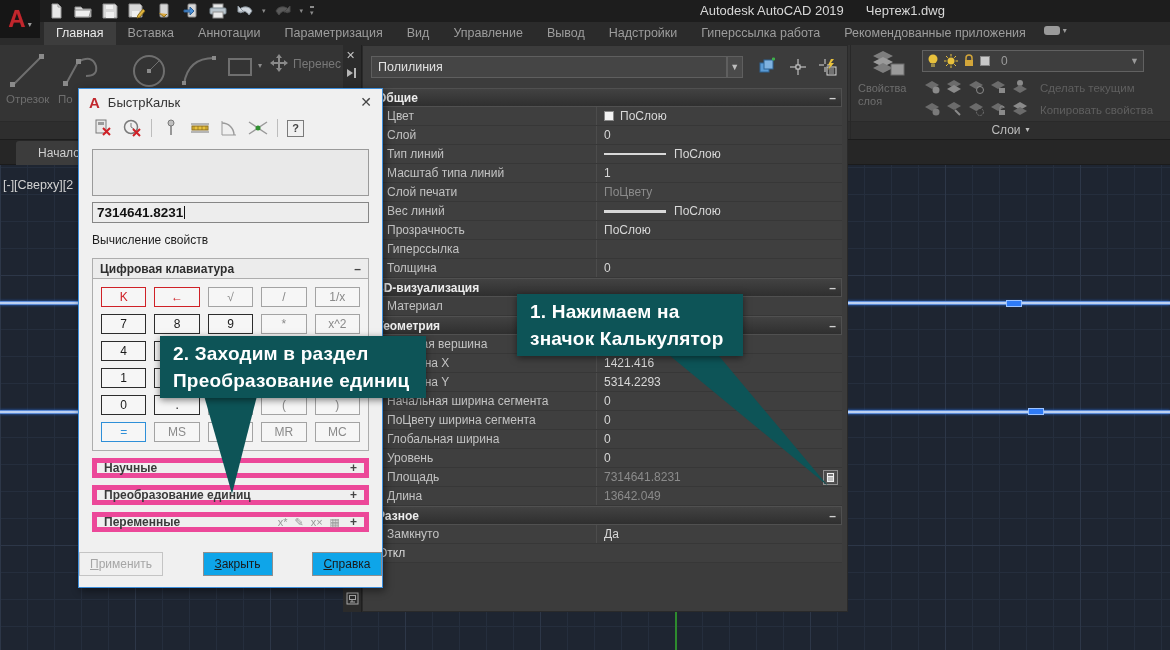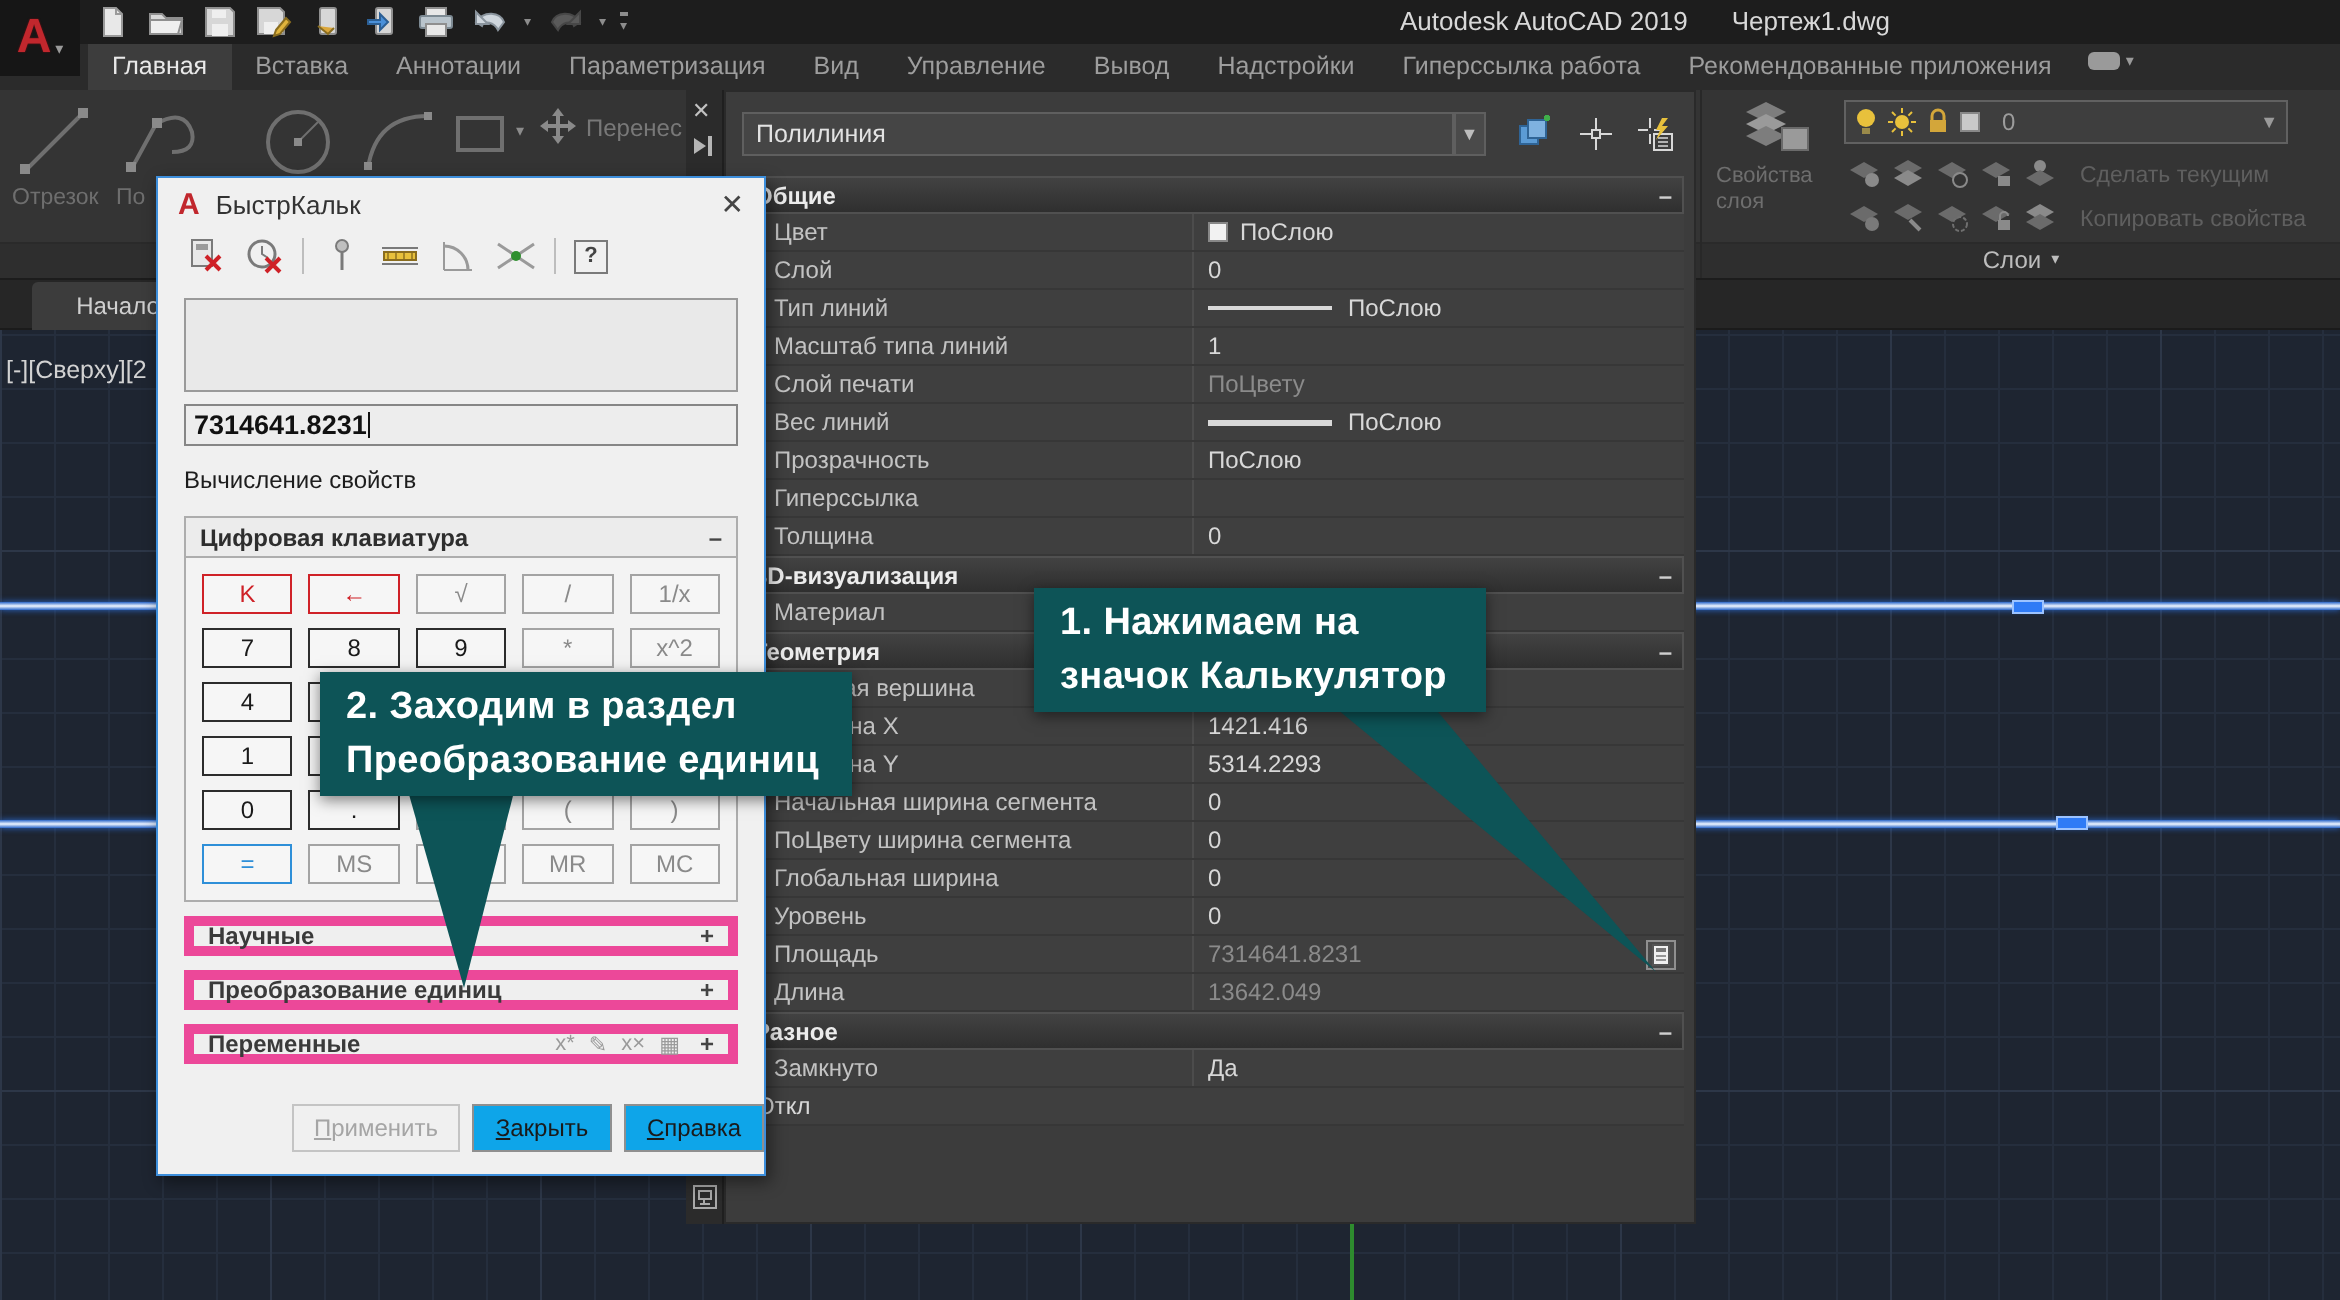--- a/index.html
+++ b/index.html
@@ -99,21 +99,21 @@
   .kpbody{margin:0 13px;border:1px solid #adadad;background:#f3f3f3;padding:8px;display:grid;grid-template-columns:repeat(5,1fr);gap:7px 8px;}
   .key{height:20px;background:#f6f6f6;border:1px solid #2c2c2c;color:#1a1a1a;font-size:12px;display:flex;align-items:center;justify-content:center;cursor:pointer;padding:0;}
   .key.red{border-color:#cf2127;color:#cf2127;}
   .key.dim{border-color:#a3a3a3;color:#8a8a8a;}
   .key.eq{border-color:#2e8fd8;color:#2e8fd8;}
   .qbar{margin:7px 13px 0;height:20px;background:#efefef;border:5px solid #ec4899;display:flex;align-items:center;padding:0 7px;font-size:12px;font-weight:bold;color:#3a3a3a;cursor:pointer;}
   .qbar .pp{margin-left:auto;color:#444;font-weight:bold;}
   .qbar .vicons{margin-left:auto;display:flex;gap:7px;color:#9a9a9a;font-size:11px;font-weight:normal;}
   .qbar .vicons span{cursor:pointer;}
   .qbar .pp2{margin-left:10px;color:#444;font-weight:bold;}
-  .qbtns{margin-top:20px;display:flex;justify-content:flex-end;gap:6px;}
+  .qbtns{margin-top:20px;display:flex;justify-content:space-between;gap:19px;}
   .qbtn{min-width:70px;height:24px;background:#0ea5e9;border:1px solid #8f8f8f;font-size:12px;color:#1a1a1a;cursor:pointer;padding:0 10px;}
   .qbtn.disabled{color:#a5a5a5;border-color:#c4c4c4;background:#f0f0f0;cursor:default;}
   .qbtn .fl{text-decoration:underline;}
 
   
   .tails{position:absolute;left:0;top:0;z-index:58;pointer-events:none;}
   .callout{position:absolute;background:#0d5457;color:#fff;font-size:19px;font-weight:600;line-height:27px;padding:4px 13px;z-index:60;box-shadow:0 2px 7px rgba(0,0,0,.5);letter-spacing:.2px;white-space:nowrap;}
   svg{display:block;}
 </style>
 </head>

